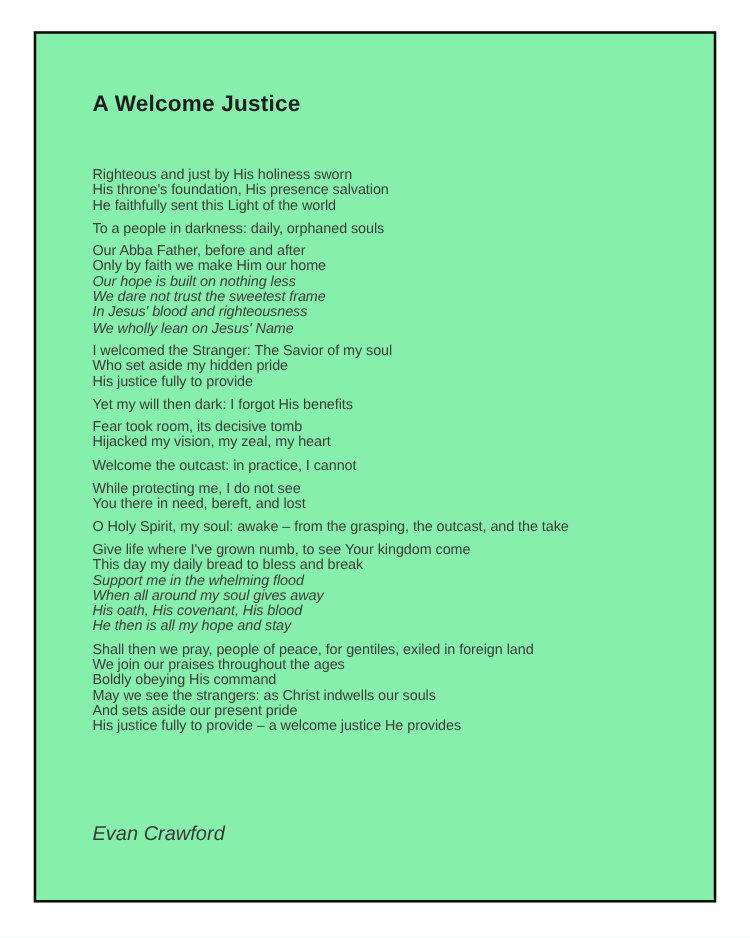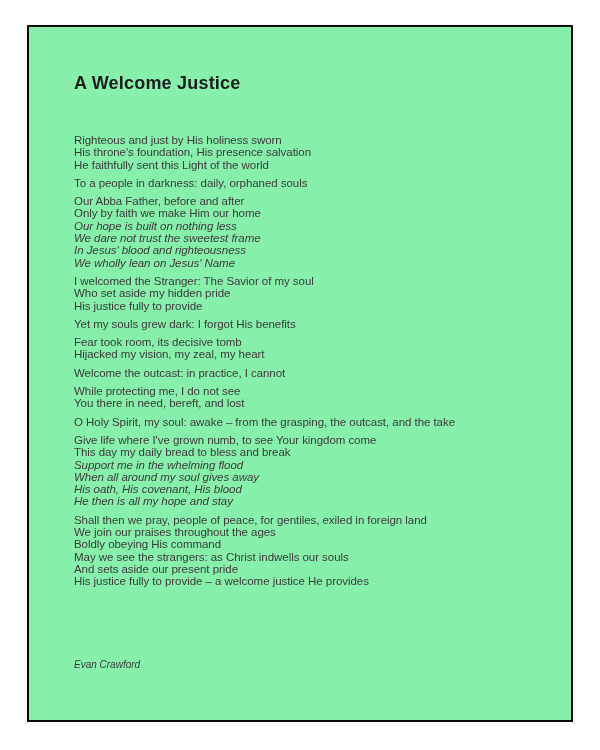--- a/index.html
+++ b/index.html
@@ -41,38 +41,38 @@
     color: #3c3c3c;
   }
   .stanza { margin-top: 6px; }
   .stanza:first-child { margin-top: 0; }
   .stanza.attached { margin-top: 0; }
   .stanza.italic { font-style: italic; }
   .author {
     position: absolute;
     left: 45px;
     top: 632px;
-    font-size: 10px;
+    font-size: 16px;
     font-style: italic;
     color: #3a3a3a;
   }
 </style>
 </head>
 <body>
 
 <div class="canvas">
   <div class="page">
     <h1 class="title">A Welcome Justice</h1>
     <div class="poem" id="poem">
         <p class="stanza">Righteous and just by His holiness sworn<br>His throne's foundation, His presence salvation<br>He faithfully sent this Light of the world</p>
         <p class="stanza">To a people in darkness: daily, orphaned souls</p>
         <p class="stanza">Our Abba Father, before and after<br>Only by faith we make Him our home</p>
         <p class="stanza italic attached">Our hope is built on nothing less<br>We dare not trust the sweetest frame<br>In Jesus' blood and righteousness<br>We wholly lean on Jesus' Name</p>
         <p class="stanza">I welcomed the Stranger: The Savior of my soul<br>Who set aside my hidden pride<br>His justice fully to provide</p>
-        <p class="stanza">Yet my souls grew dark: I forgot His benefits</p>
+        <p class="stanza">Yet my will then dark: I forgot His benefits</p>
         <p class="stanza">Fear took room, its decisive tomb<br>Hijacked my vision, my zeal, my heart</p>
         <p class="stanza">Welcome the outcast: in practice, I cannot</p>
         <p class="stanza">While protecting me, I do not see<br>You there in need, bereft, and lost</p>
         <p class="stanza">O Holy Spirit, my soul: awake – from the grasping, the outcast, and the take</p>
         <p class="stanza">Give life where I've grown numb, to see Your kingdom come<br>This day my daily bread to bless and break</p>
         <p class="stanza italic attached">Support me in the whelming flood<br>When all around my soul gives away<br>His oath, His covenant, His blood<br>He then is all my hope and stay</p>
         <p class="stanza">Shall then we pray, people of peace, for gentiles, exiled in foreign land<br>We join our praises throughout the ages<br>Boldly obeying His command<br>May we see the strangers: as Christ indwells our souls<br>And sets aside our present pride<br>His justice fully to provide – a welcome justice He provides</p>
       </div>
     <div class="author">Evan Crawford</div>
   </div>

